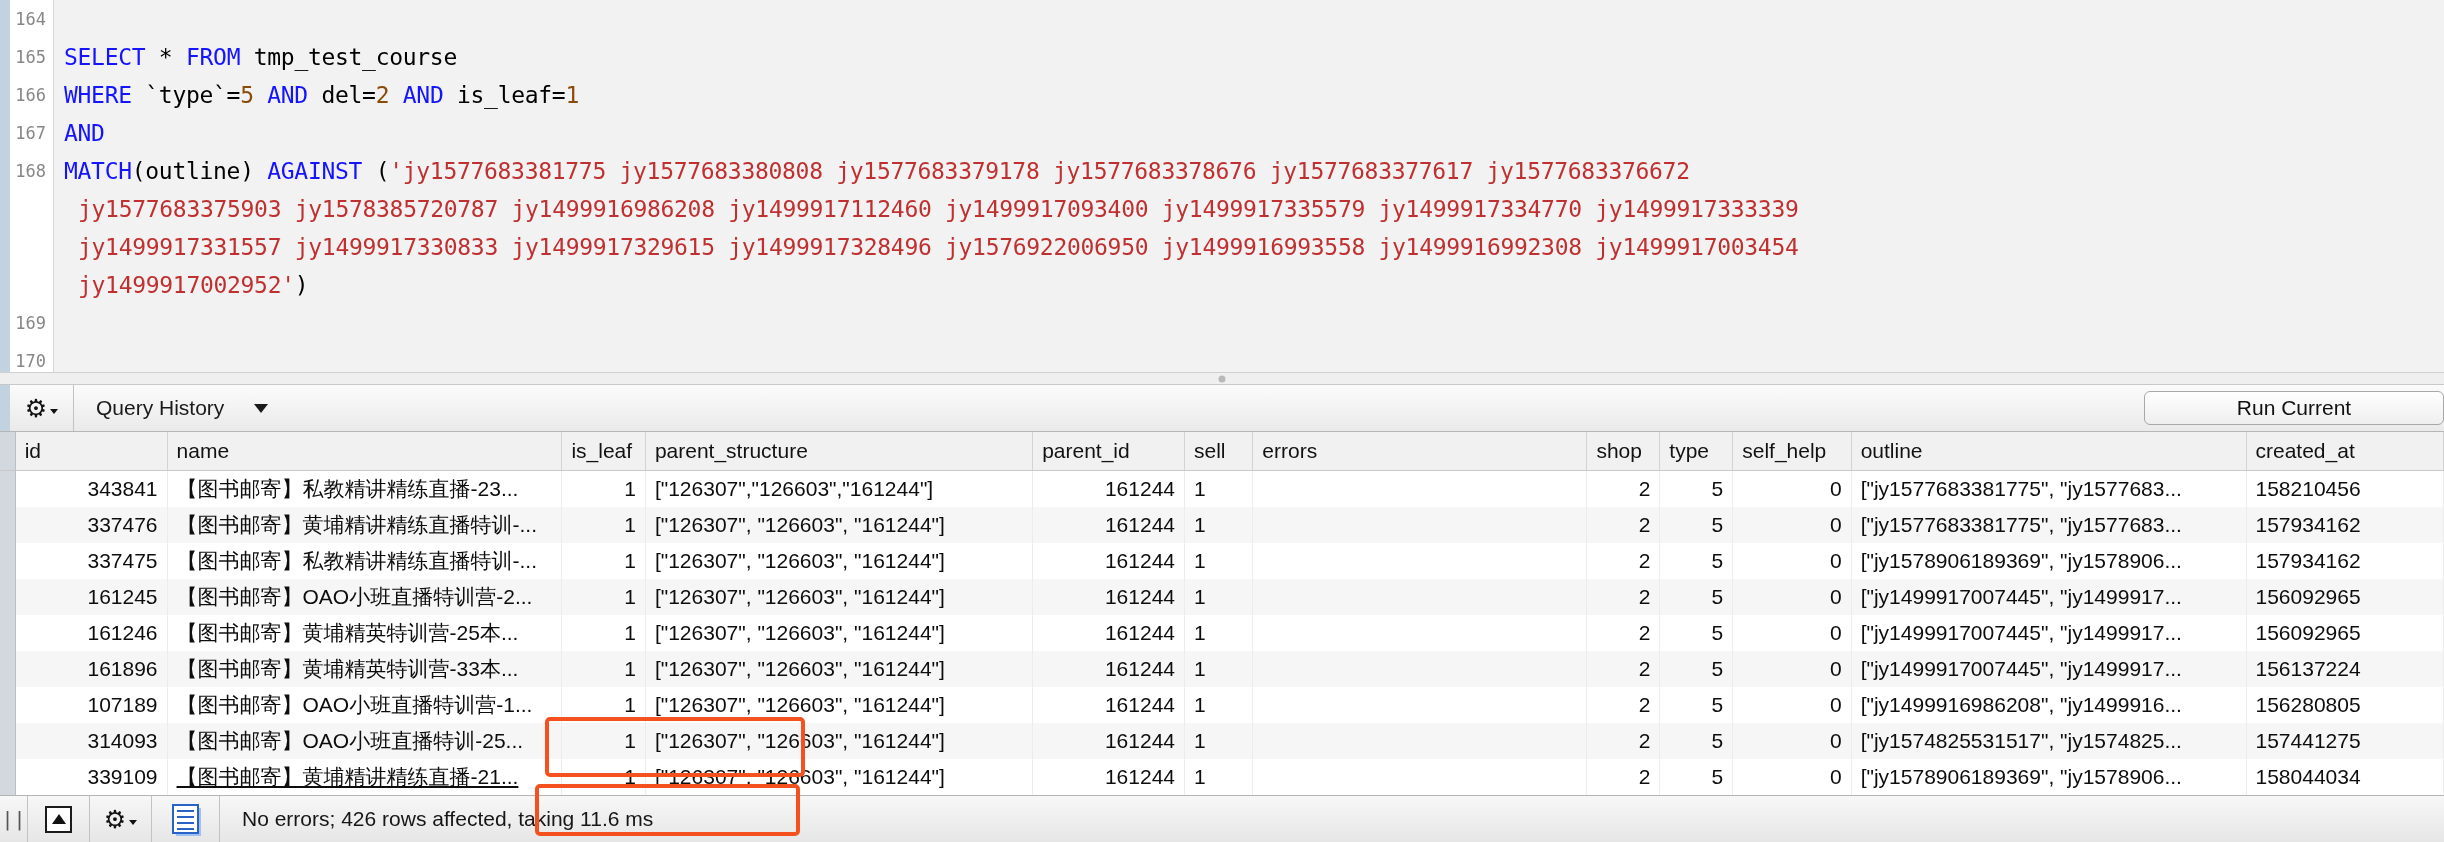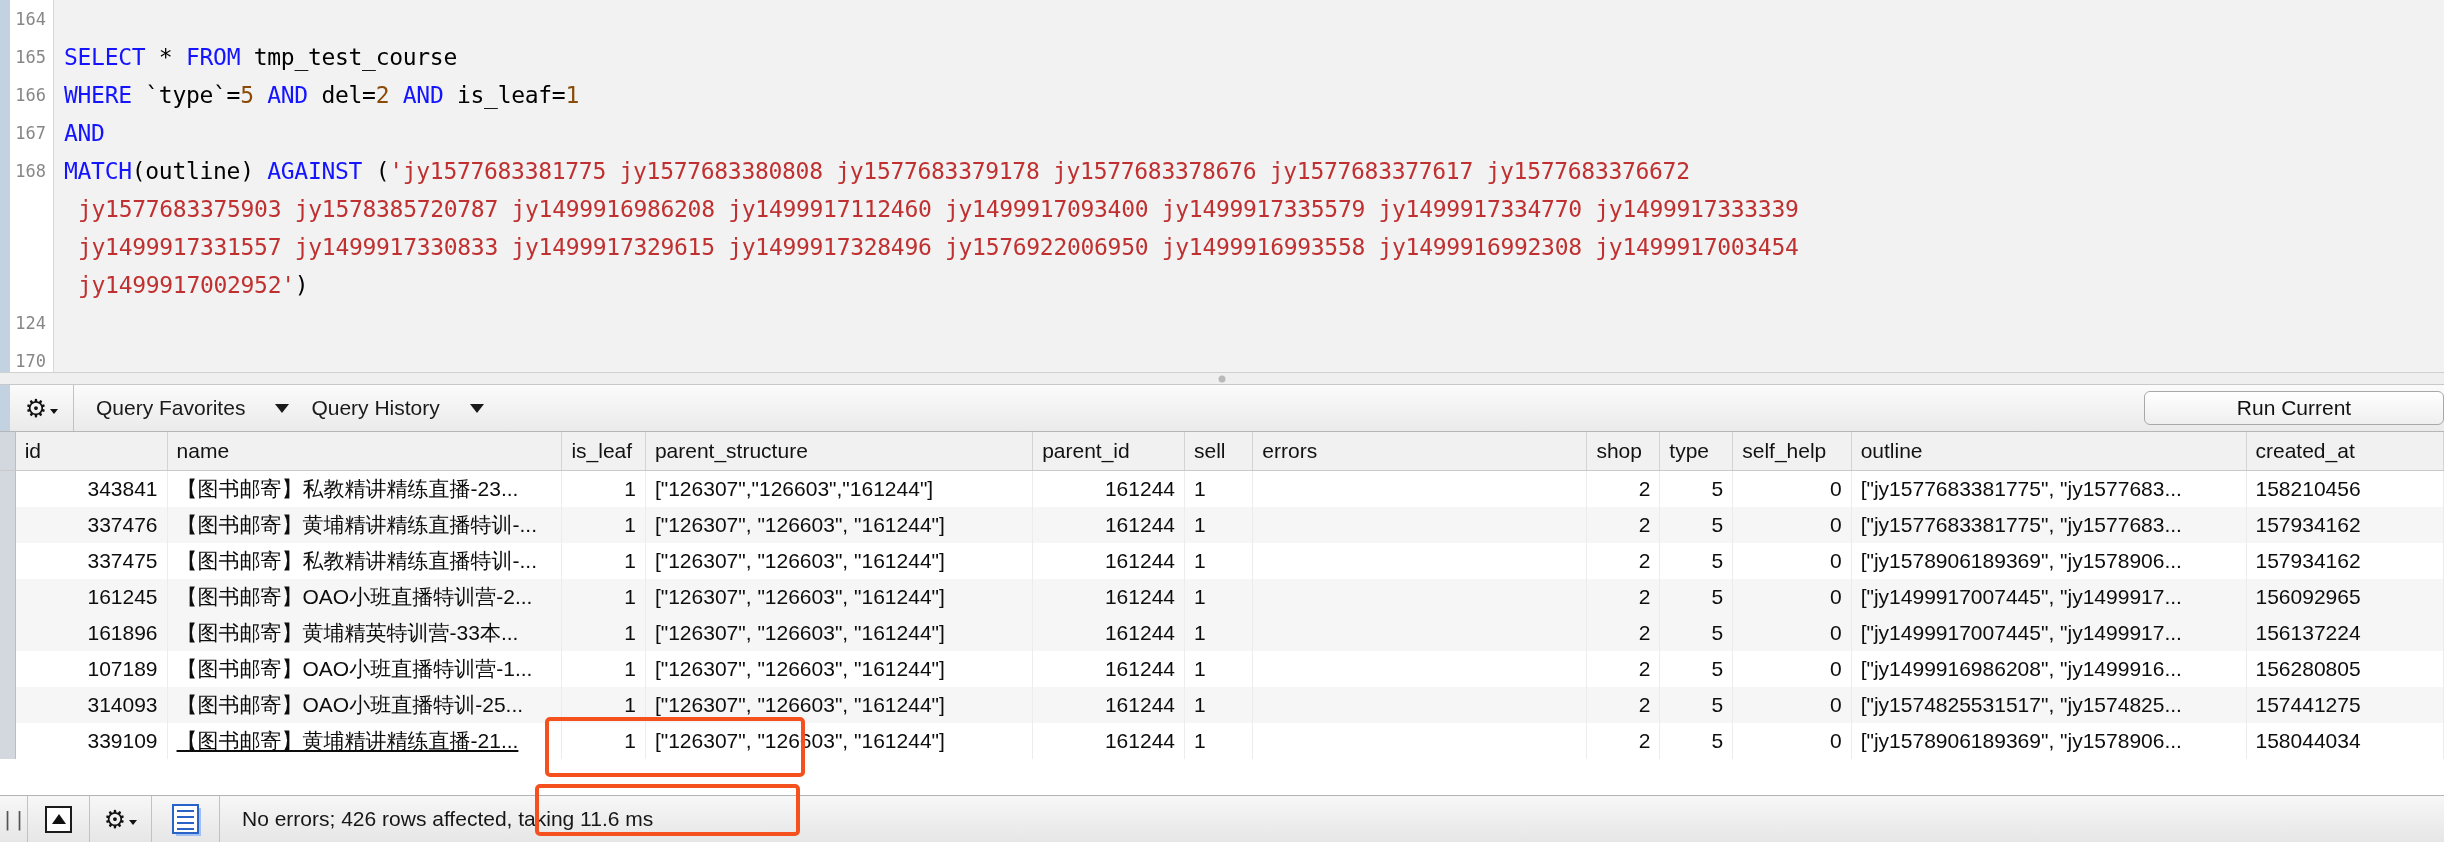--- a/index.html
+++ b/index.html
@@ -260,39 +260,35 @@
     <div class="editor-leftrail"></div>
     <div class="gutter" id="gutter">
         <span class="ln">164</span>
         <span class="ln">165</span>
         <span class="ln">166</span>
         <span class="ln">167</span>
         <span class="ln">168</span>
         <span class="ln"></span>
         <span class="ln"></span>
         <span class="ln"></span>
-        <span class="ln">124</span>
+        <span class="ln">169</span>
         <span class="ln">170</span>
       </div>
     <div class="code-area" id="code-area"><div class="code-line">&nbsp;</div><div class="code-line"><span class="kw">SELECT</span><span class="pln"> </span><span class="pln">*</span><span class="pln"> </span><span class="kw">FROM</span><span class="pln"> tmp_test_course</span></div><div class="code-line"><span class="kw">WHERE</span><span class="pln"> `type`=</span><span class="num">5</span><span class="pln"> </span><span class="kw">AND</span><span class="pln"> del=</span><span class="num">2</span><span class="pln"> </span><span class="kw">AND</span><span class="pln"> is_leaf=</span><span class="num">1</span></div><div class="code-line"><span class="kw">AND</span></div><div class="code-line"><span class="kw">MATCH</span><span class="pln">(outline) </span><span class="kw">AGAINST</span><span class="pln"> (</span><span class="str">'jy1577683381775 jy1577683380808 jy1577683379178 jy1577683378676 jy1577683377617 jy1577683376672</span></div><div class="code-line wrap"><span class="str">jy1577683375903 jy1578385720787 jy1499916986208 jy1499917112460 jy1499917093400 jy1499917335579 jy1499917334770 jy1499917333339</span></div><div class="code-line wrap"><span class="str">jy1499917331557 jy1499917330833 jy1499917329615 jy1499917328496 jy1576922006950 jy1499916993558 jy1499916992308 jy1499917003454</span></div><div class="code-line wrap"><span class="str">jy1499917002952'</span><span class="pln">)</span></div><div class="code-line">&nbsp;</div><div class="code-line">&nbsp;</div></div>
   </div>
 
   <div class="splitter">
     <div class="grip"></div>
   </div>
 
   <div class="toolbar">
     <div class="tb-leftrail"></div>
     <div class="tb-gear">
       <span class="gear-glyph">⚙</span>
       <span class="caret-tiny"></span>
-    </div>
-    <div class="tb-item">
-      <span class="lbl">Query Favorites</span>
-      <span class="caret-dn"></span>
     </div>
     <div class="tb-item">
       <span class="lbl">Query History</span>
       <span class="caret-dn"></span>
     </div>
     <div class="tb-spacer"></div>
     <div class="run-btn">Run Current</div>
   </div>
 
   <div class="grid-wrap">
@@ -368,20 +364,35 @@
             <td style="width: 255px;">["126307", "126603", "161244"]</td>
             <td class="num-cell" style="width: 100px;">161244</td>
             <td style="width: 45px;">1</td>
             <td style="width: 220px;"></td>
             <td class="num-cell" style="width: 48px;">2</td>
             <td class="num-cell" style="width: 48px;">5</td>
             <td class="num-cell" style="width: 78px;">0</td>
             <td style="width: 260px;">["jy1499917007445", "jy1499917...</td>
             <td style="width: 130px;">156092965</td>
           </tr>
+          <tr class="even">
+            <td class="rowhdr"></td>
+            <td class="num-cell" style="width: 100px;">161246</td>
+            <td style="width: 260px;">【图书邮寄】黄埔精英特训营-25本...</td>
+            <td class="num-cell" style="width: 55px;">1</td>
+            <td style="width: 255px;">["126307", "126603", "161244"]</td>
+            <td class="num-cell" style="width: 100px;">161244</td>
+            <td style="width: 45px;">1</td>
+            <td style="width: 220px;"></td>
+            <td class="num-cell" style="width: 48px;">2</td>
+            <td class="num-cell" style="width: 48px;">5</td>
+            <td class="num-cell" style="width: 78px;">0</td>
+            <td style="width: 260px;">["jy1499917007445", "jy1499917...</td>
+            <td style="width: 130px;">156092965</td>
+          </tr>
           <tr class="odd">
             <td class="rowhdr"></td>
             <td class="num-cell" style="width: 100px;">161896</td>
             <td style="width: 260px;">【图书邮寄】黄埔精英特训营-33本...</td>
             <td class="num-cell" style="width: 55px;">1</td>
             <td style="width: 255px;">["126307", "126603", "161244"]</td>
             <td class="num-cell" style="width: 100px;">161244</td>
             <td style="width: 45px;">1</td>
             <td style="width: 220px;"></td>
             <td class="num-cell" style="width: 48px;">2</td>

